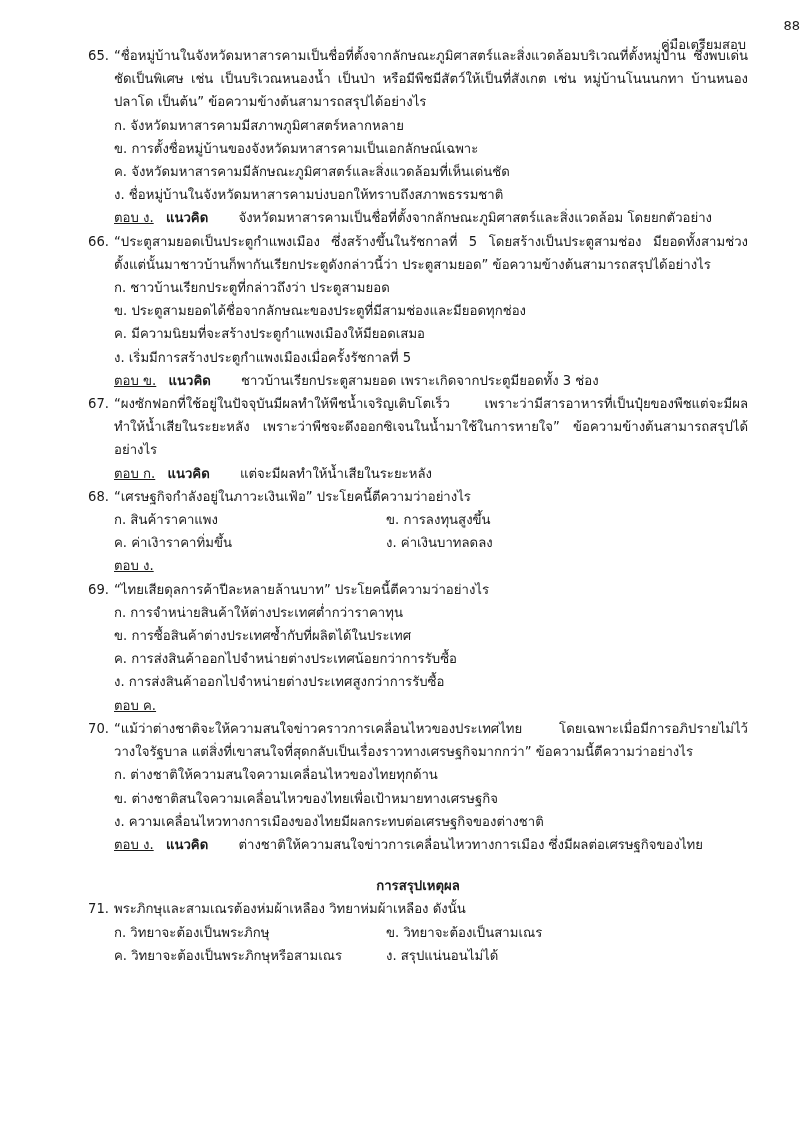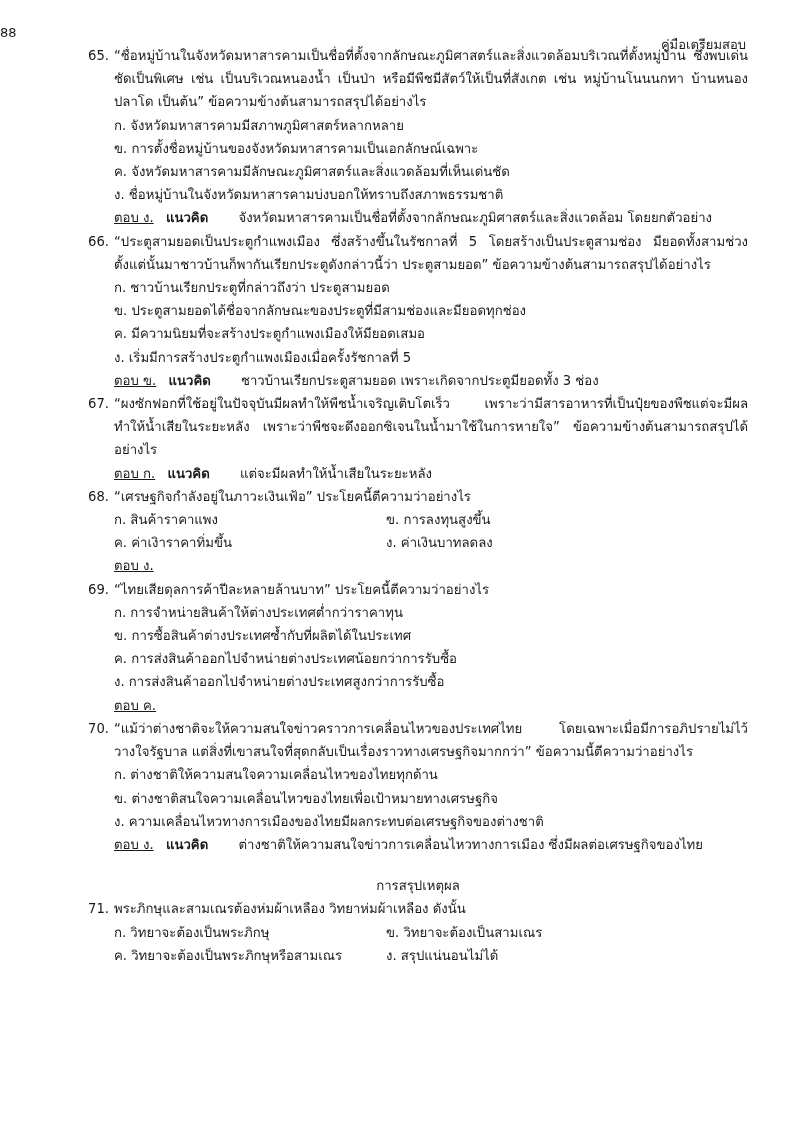--- a/index.html
+++ b/index.html
@@ -1,34 +1,34 @@
 <!DOCTYPE html>
 <html><head>
 <meta charset="utf-8">
 <style>
   html, body { margin: 0; padding: 0; background: #ffffff; }
   body {
     width: 800px; height: 1132px; overflow: hidden; position: relative;
     font-family: "DejaVu Sans", sans-serif; color: #1a1a1a;
   }
   .page { position: absolute; left: 0; top: 0; width: 800px; height: 1132px; }
-  .page-number { position: absolute; top: 18px; left: 0; width: 800px; text-align: left; font-size: 13px; margin-top: 7px; }
+  .page-number { position: absolute; top: 18px; left: 0; width: 800px; text-align: right; font-size: 13px; }
   .running-head { position: absolute; top: 34px; right: 54px; font-size: 13px; }
   .content { position: absolute; left: 88px; top: 44px; width: 660px; font-size: 13.2px; line-height: 23.2px; }
   .q { position: relative; padding-left: 26px; }
   .qnum { position: absolute; left: 0; top: 0; }
   .stem { text-align: justify; }
   .opts { padding-left: 0; }
   .opt { white-space: nowrap; }
   .opts.two-col { display: grid; grid-template-columns: 272px 1fr; }
   .ans { white-space: nowrap; }
   .ans .lbl { text-decoration: underline; }
   .ans .concept { margin-left: 8px; font-weight: bold; }
   .ans .exp { margin-left: 26px; }
-  .section-title { text-align: center; font-weight: normal; margin-top: 18px; }
+  .section-title { text-align: center; font-weight: bold; margin-top: 18px; }
 </style>
 </head>
 <body>
 
 <div class="page">
   <div class="page-number">88</div>
   <div class="running-head">คู่มือเตรียมสอบ</div>
 
   <div class="content">
 

